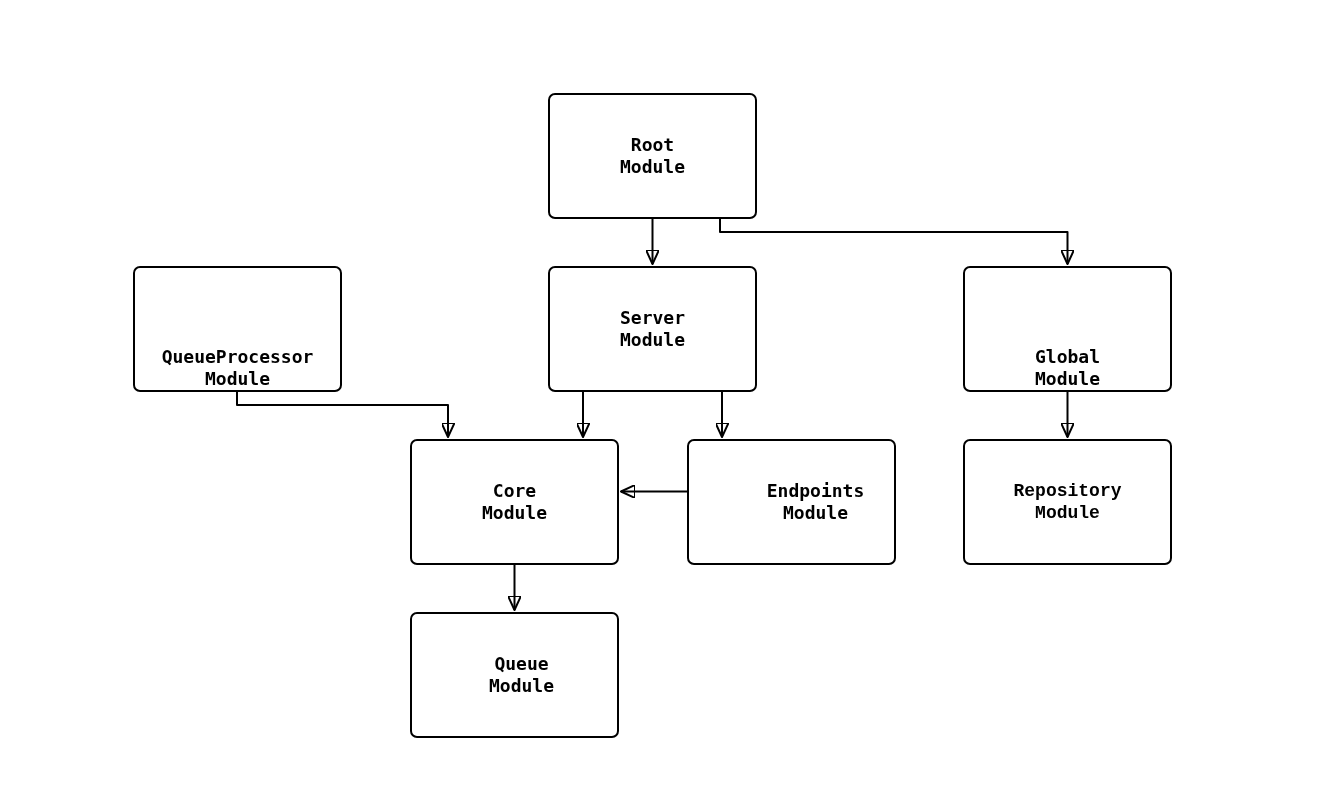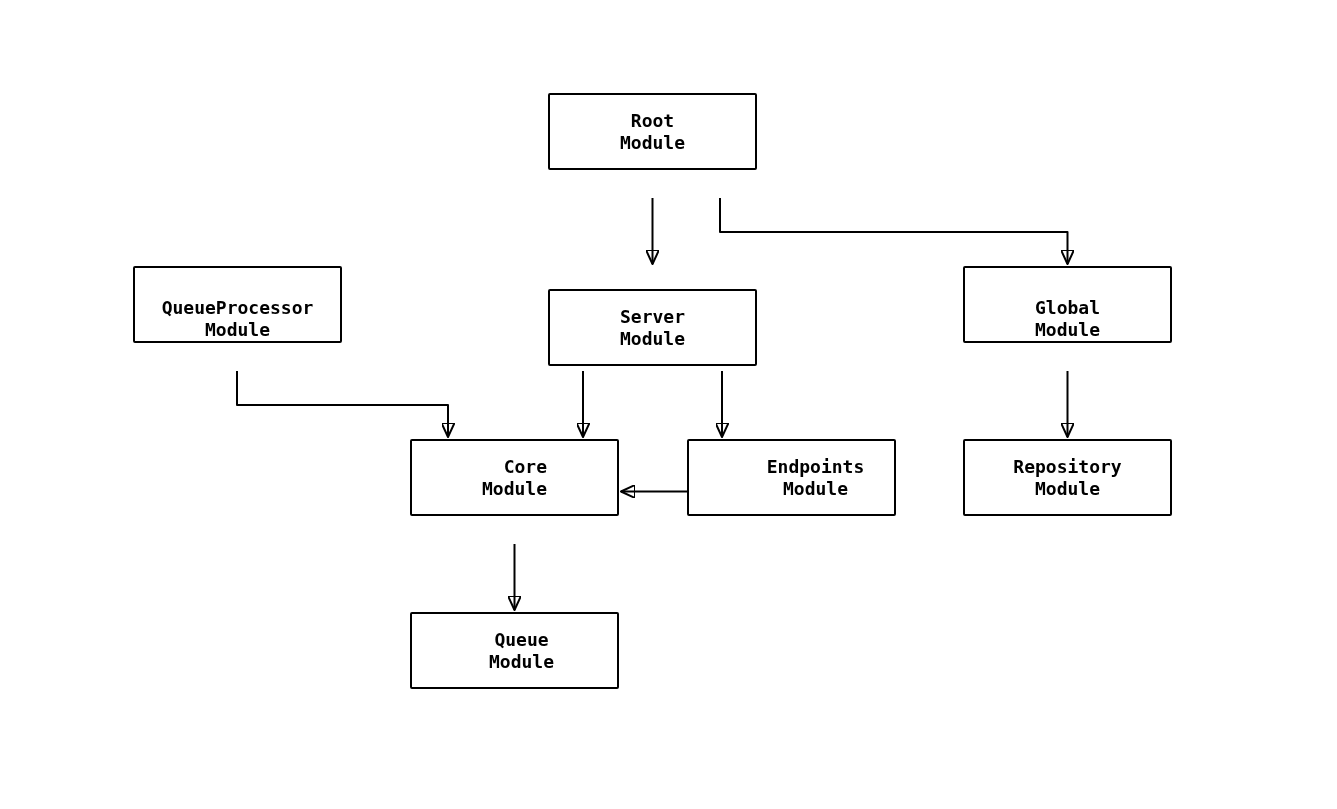--- a/index.html
+++ b/index.html
@@ -24,44 +24,44 @@
   }
   .edges path {
     fill: none;
     stroke: #000000;
     stroke-width: 2;
     stroke-linejoin: round;
   }
   .node {
     position: absolute;
     width: 209px;
-    height: 77px;
+    height: 126px;
     box-sizing: border-box;
     background: #ffffff;
     border: 2px solid #000000;
-    border-radius: 2px;
+    border-radius: 7px;
     display: flex;
     align-items: center;
     justify-content: center;
     text-align: center;
   }
   .node-label {
     font-weight: bold;
     font-size: 18px;
     line-height: 22px;
     color: #000000;
     white-space: pre-line;
   }
   #node-root          { left: 548px; top: 93px;  }
-  #node-server        { left: 548px; top: 266px; margin-top: 23px; }
+  #node-server        { left: 548px; top: 266px; }
   #node-queueprocessor{ left: 133px; top: 266px; align-items: flex-end; }
   #node-global        { left: 963px; top: 266px; align-items: flex-end; }
-  #node-core          { left: 410px; top: 439px; text-align: right; }
+  #node-core          { left: 410px; top: 439px; }
   #node-endpoints     { left: 687px; top: 439px; padding-left: 48px; }
-  #node-repository    { left: 963px; top: 439px; }
+  #node-repository    { left: 963px; top: 439px; font-family: Liberation Mono, monospace; }
   #node-queue         { left: 410px; top: 612px; padding-left: 14px; }
 </style>
 </head>
 <body>
 
 <div class="canvas">
 
   <svg class="edges" viewBox="0 0 1337 809" xmlns="http://www.w3.org/2000/svg">
     <defs>
       <marker id="arrowhead" markerUnits="userSpaceOnUse" markerWidth="15" markerHeight="13" refX="14" refY="6.5" orient="auto">

